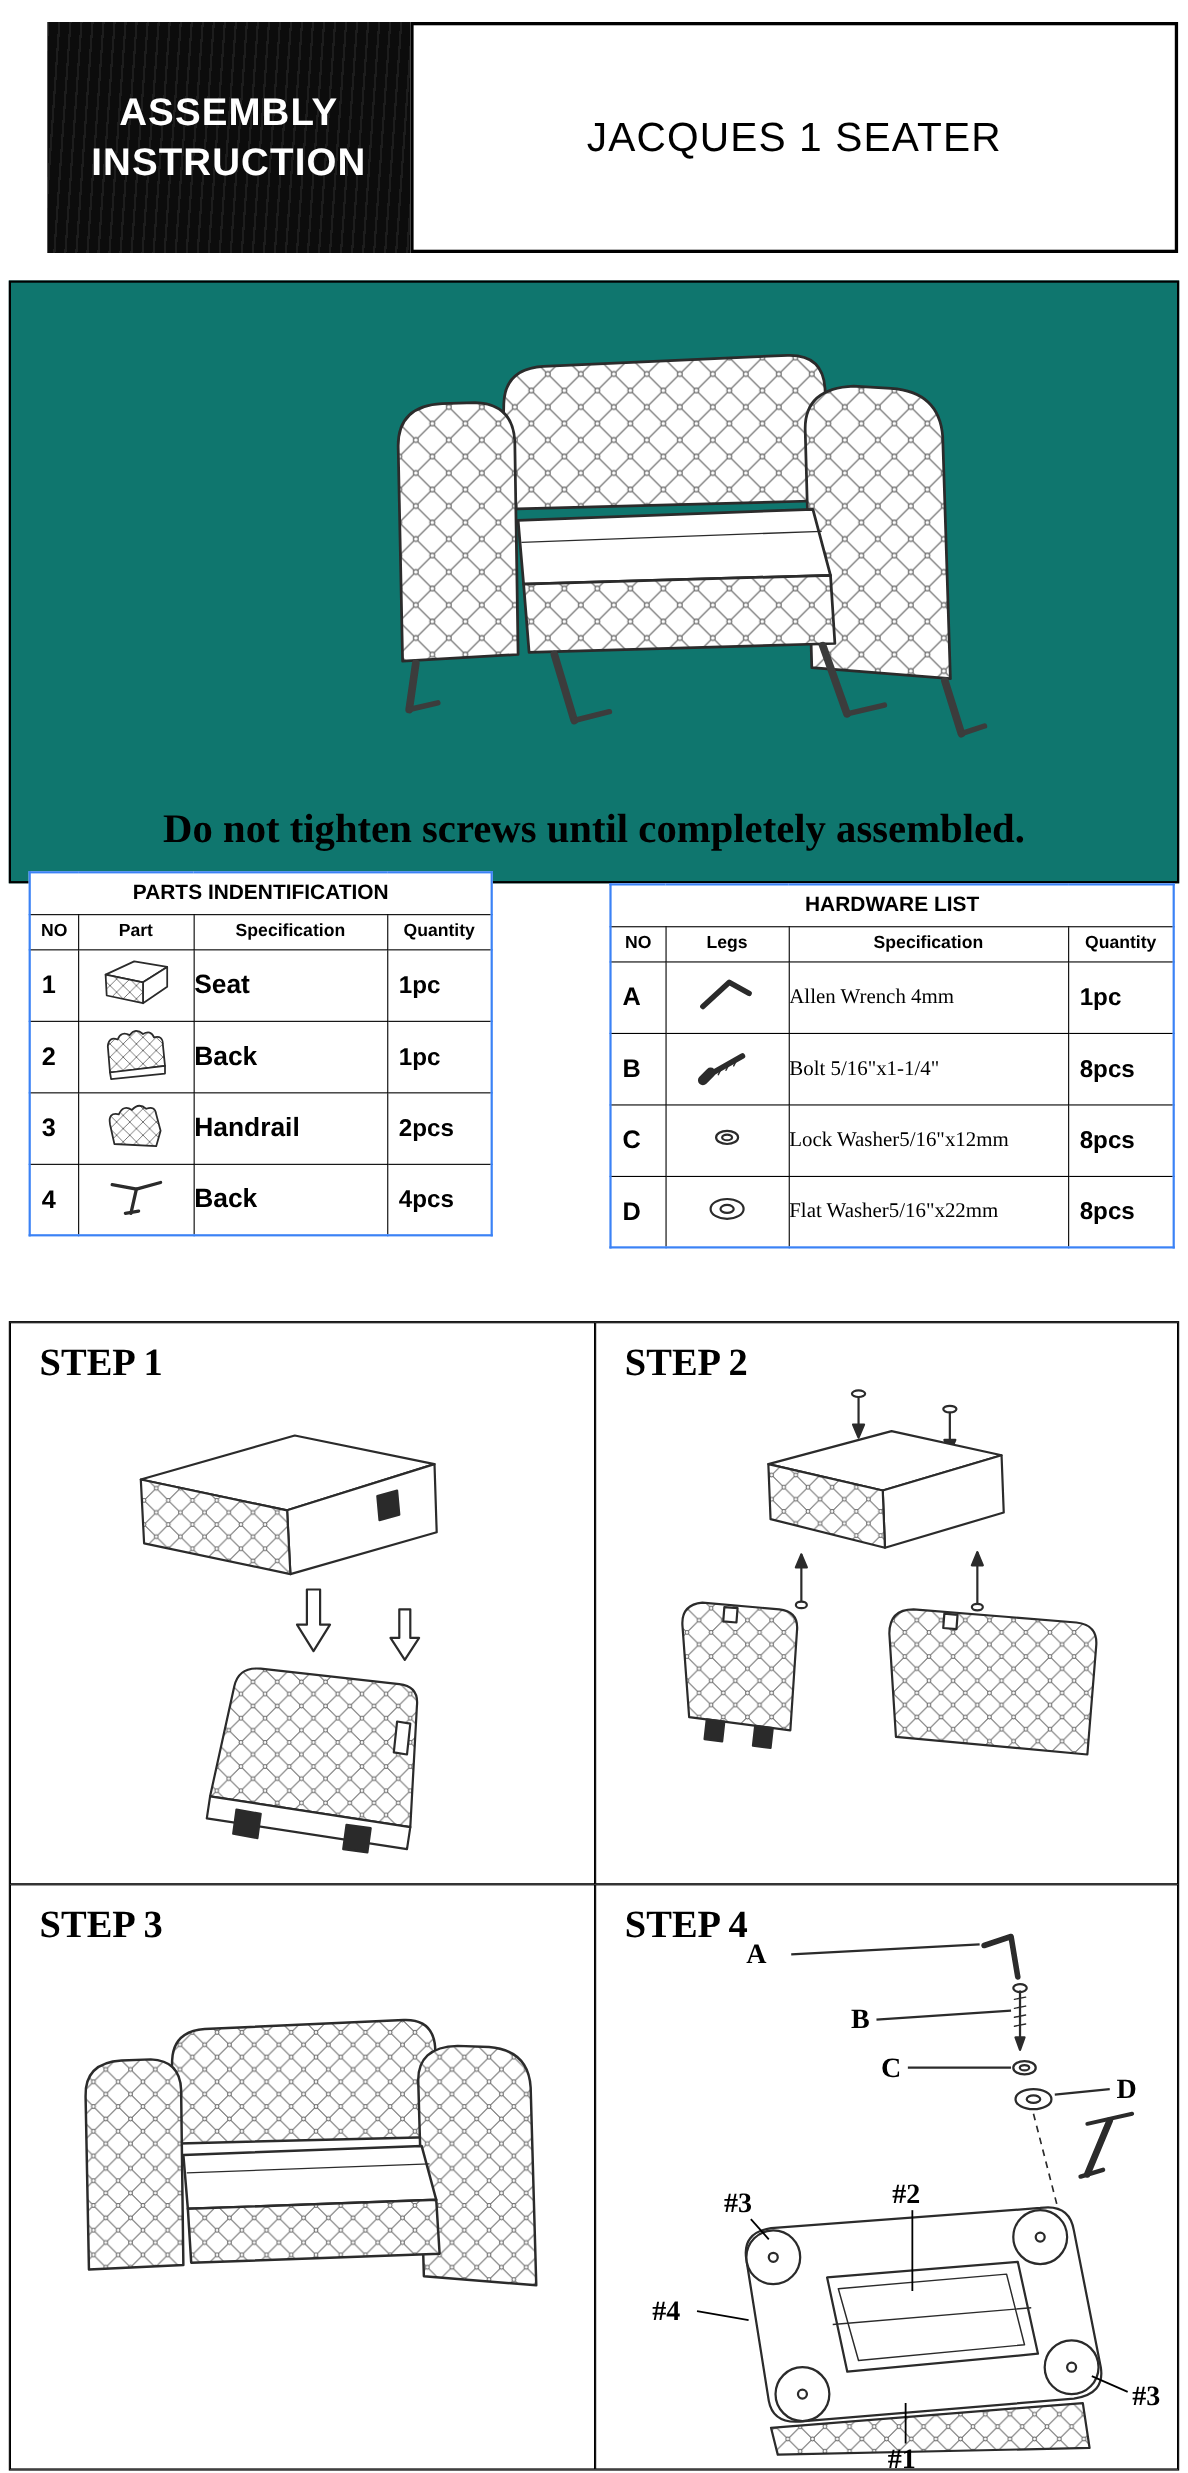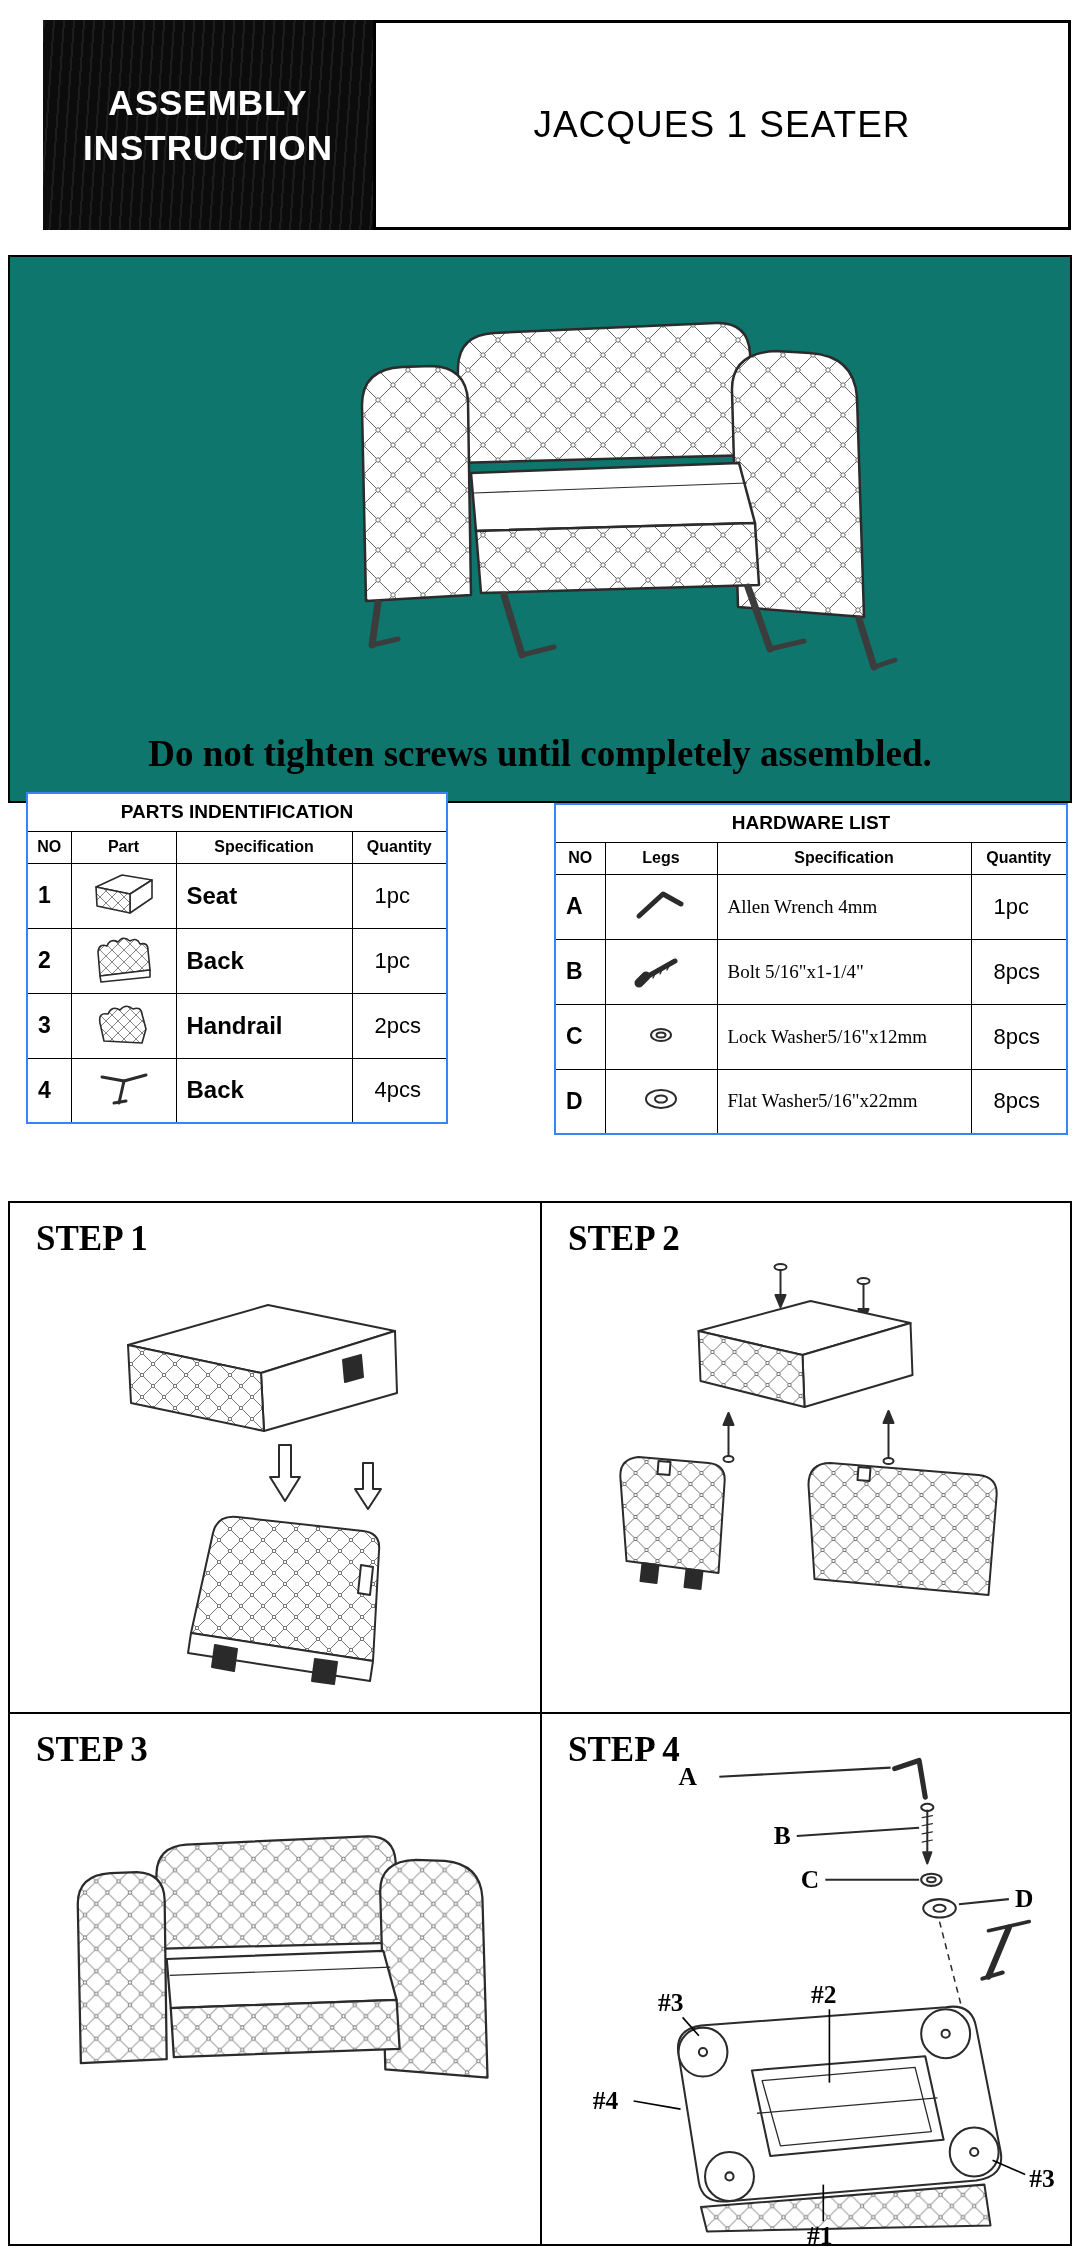--- a/index.html
+++ b/index.html
@@ -28,24 +28,24 @@
   
   table.tbl { position:absolute; top:792px; border-collapse:collapse; table-layout:fixed; border:2px solid #3b82f6; background:#fff; }
   table.parts { left:26px; width:420px; }
   table.hardware { left:554px; width:512px;margin-top:11px; }
   .tbl td { border:1.5px solid #000; overflow:hidden; vertical-align:middle; }
   .tbl tr.ttl td { height:38px; text-align:center; font-weight:bold; font-size:19px; }
   .tbl tr.hdr td { height:32px; text-align:center; font-weight:bold; font-size:16px; }
   .tbl tr.row td { height:65px; }
   .tbl td.no { text-align:left; padding-left:10px; font-weight:bold; font-size:23px; }
   .tbl td.ic { text-align:center; }
-  .tbl td.sp { padding-left:10px; }
+  .tbl td.sp { padding-left:0; }
   .parts td.sp { font-weight:bold; font-size:24px; }
   .hardware td.sp { font-family:"Liberation Serif", serif; font-size:19px; }
-  .tbl td.qt { padding-left:22px; font-weight:normal; font-size:22px; }
+  .tbl td.qt { padding-left:10px; font-weight:bold; font-size:22px; }
   
   .steps {
     position:absolute; left:8px; top:1201px; width:1064px; height:1045px;
     display:grid; grid-template-columns:532px 1fr; grid-template-rows:511px 1fr;
     border:1px solid #000;
   }
   .step { position:relative; border:1px solid #000; padding:16px 0 0 26px; overflow:hidden; }
   .step h2 { font-family:"Liberation Serif", serif; font-weight:bold; font-size:35px; }
   .step svg.diagram { position:absolute; }
   .d1 { left:28px; top:62px; }

